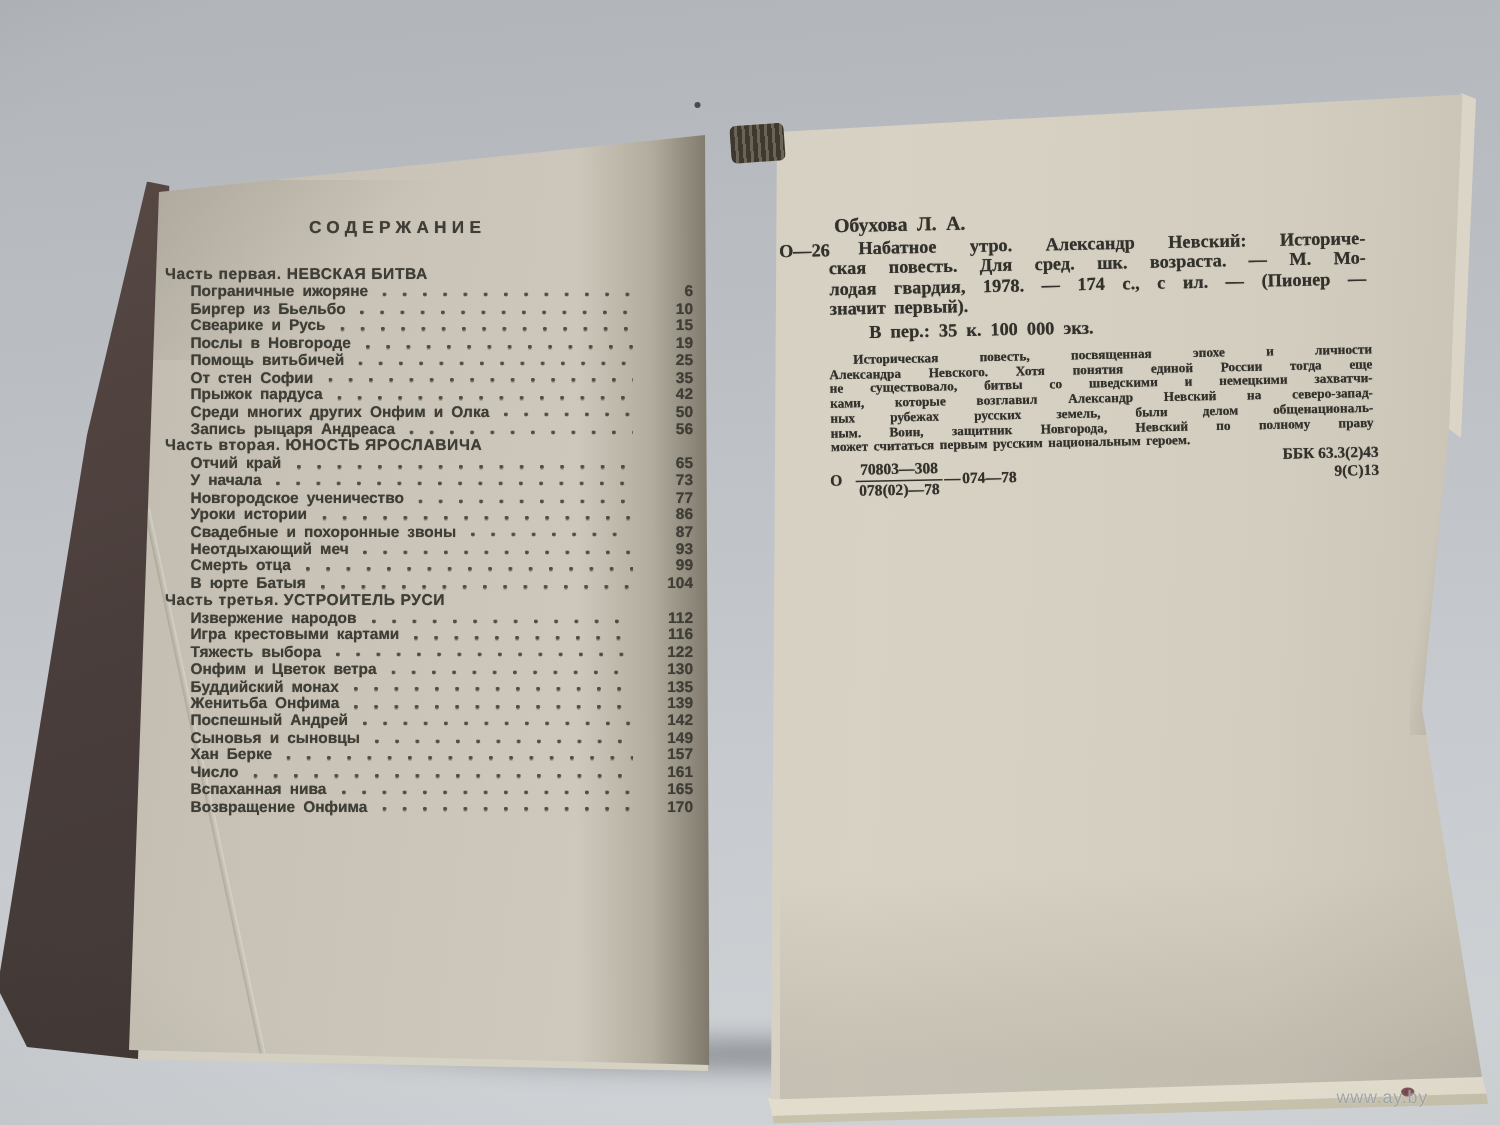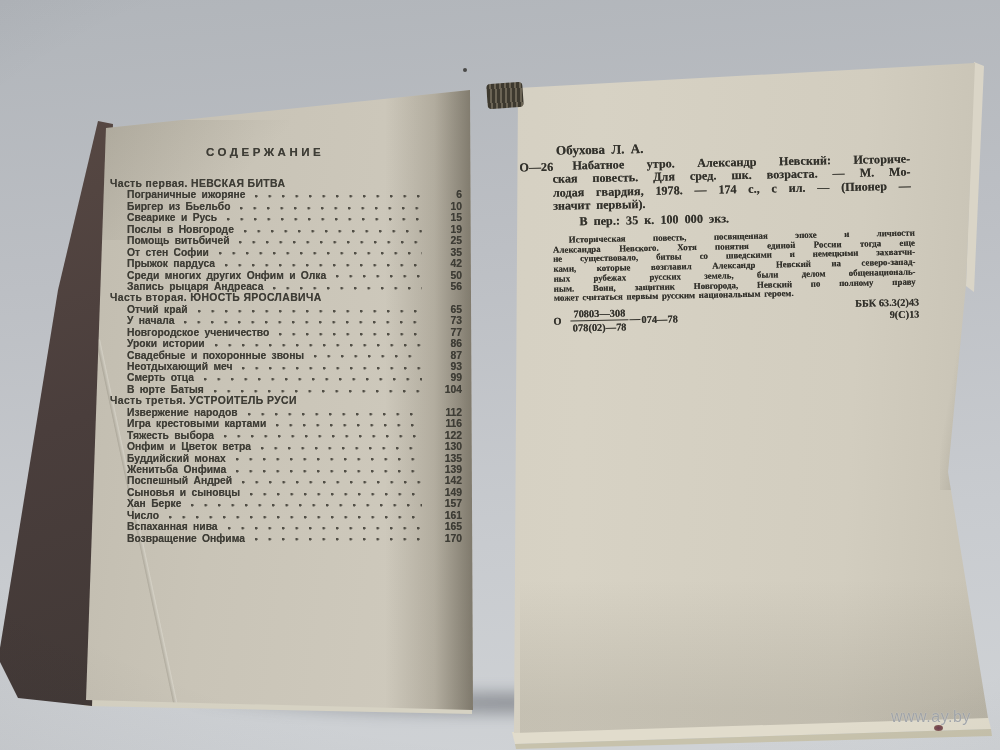--- a/index.html
+++ b/index.html
@@ -83,21 +83,21 @@
     font-size:10.4px;font-weight:700;}
   .cat-letter{margin-right:9px;}
   .frac{display:inline-flex;flex-direction:column;text-align:center;line-height:11px;}
   .frac .num{padding:0 3px 1px;border-bottom:1.6px solid #32312b;}
   .frac .den{padding-top:1px;}
   .cat-suffix{display:flex;align-items:center;}
   .cat-suffix::before{content:"";display:inline-block;width:11px;border-top:1.6px solid #32312b;margin:0 1px;}
   .bbk{position:absolute;left:790px;top:304px;width:126px;text-align:right;
     font-size:10.3px;font-weight:700;line-height:11.6px;}
 
-  .watermark{position:absolute;left:891px;top:708px;z-index:10;font-size:16px;letter-spacing:.5px;
+  .watermark{position:absolute;left:891px;top:724px;z-index:10;font-size:12px;letter-spacing:.5px;
     color:rgba(148,153,159,.85);text-shadow:0 0 1px rgba(255,255,255,.6);}
 </style>
 </head>
 <body>
 
 <div class="scene">
   <div class="book-shadow"></div>
 
   <div class="under-left"></div>
   <div class="under-left2"></div>

